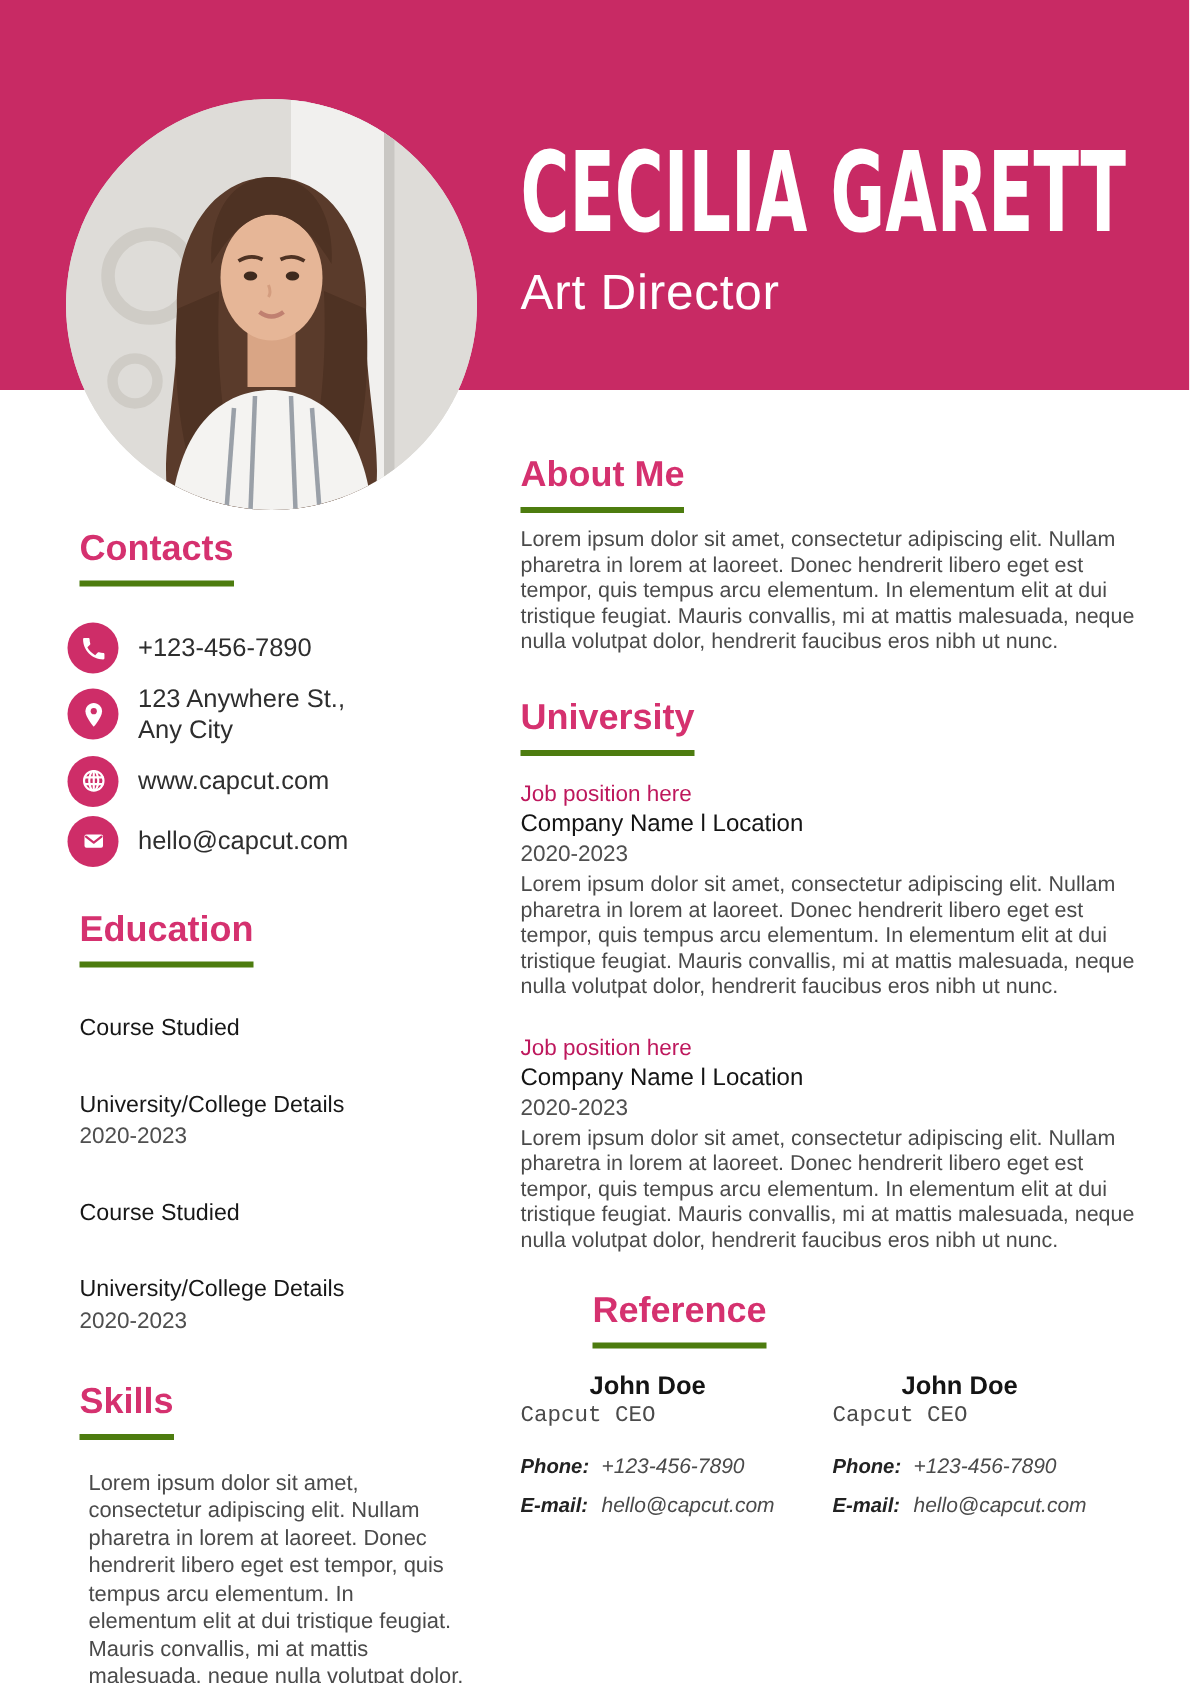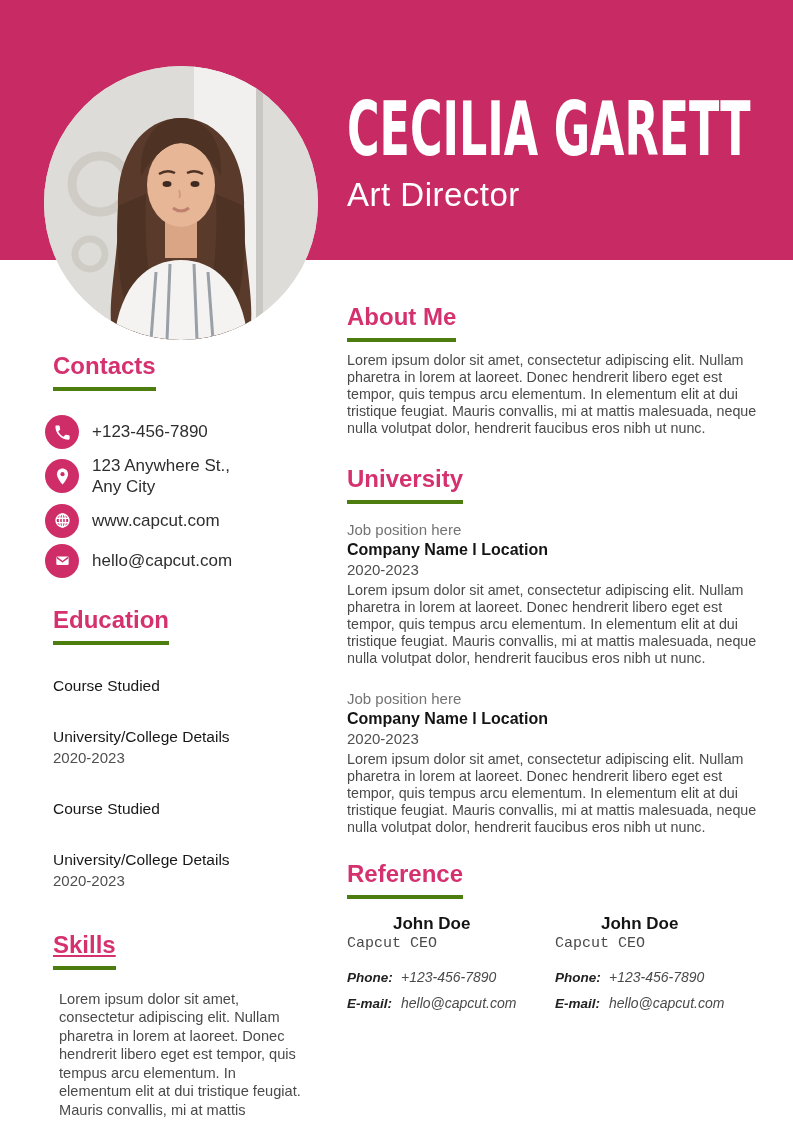--- a/index.html
+++ b/index.html
@@ -50,41 +50,41 @@
   }
   .cic svg { width:19px; height:19px; display:block; }
   .ctext { font-size:17px; color:#2e2e2e; line-height:1.25; max-width:160px; }
 
   .edu-head { margin-top:22px; }
   .edu-list { margin-top:16px; }
   .edu-entry { margin-bottom:20px; }
   .edu-course, .edu-school { font-size:15.5px; font-weight:400; color:#171717; line-height:21px;margin-top:30px; }
   .edu-years { font-size:15px; color:#4f4f4f; line-height:21px; }
 
-  .skills-head { margin-top:20px;text-decoration:underline; }
+  .skills-head { margin-top:10px; }
   .skills-text {
     margin-top:20px; padding-left:6px; width:256px;
     font-size:14.6px; color:#4a4a4a; line-height:18.5px;
   }
 
   
   .main { position:absolute; left:347px; top:295px; width:422px; }
   .about-head { margin-top:8px; }
   .body-p { font-size:14.3px; color:#4a4a4a; line-height:17px; }
   .about-text { margin-top:10px; }
 
   .exp-head { margin-top:28px; }
   .job { margin-top:16px; }
   .job + .job { margin-top:22px; }
-  .job-position { font-size:15px; color:#737373; line-height:20px; }
-  .job-company { font-size:16px; font-weight:700; color:#141414; line-height:20px; }
+  .job-position { font-size:15px; color:#be185d; line-height:20px; }
+  .job-company { font-size:16px; font-weight:400; color:#141414; line-height:20px; }
   .job-years { font-size:15px; color:#4f4f4f; line-height:20px; }
   .job-desc { margin-top:2px; }
 
-  .ref-head { margin-top:24px; }
+  .ref-head { margin-top:24px;margin-left:48px; }
   .ref-grid { display:grid; grid-template-columns:208px 1fr; margin-top:14px; }
   .ref-name { font-size:17px; font-weight:700; color:#141414; line-height:21px;margin-left:46px; }
   .ref-role { font-size:15px; color:#4a4a4a; line-height:20px;font-family:Liberation Mono, monospace; }
   .ref-contacts { margin-top:14px; }
   .ref-row { display:flex; gap:8px; line-height:19px; margin-bottom:7px; align-items:baseline;font-style:italic; }
   .ref-label { font-size:13.5px; font-weight:700; color:#222222; min-width:46px; }
   .ref-value { font-size:14px; color:#4a4a4a; }
 </style>
 </head>
 <body>

